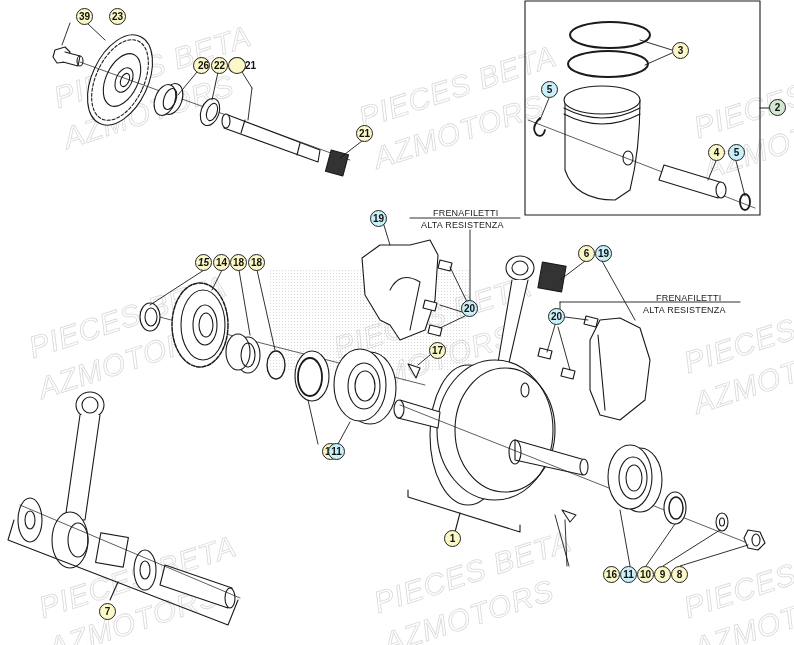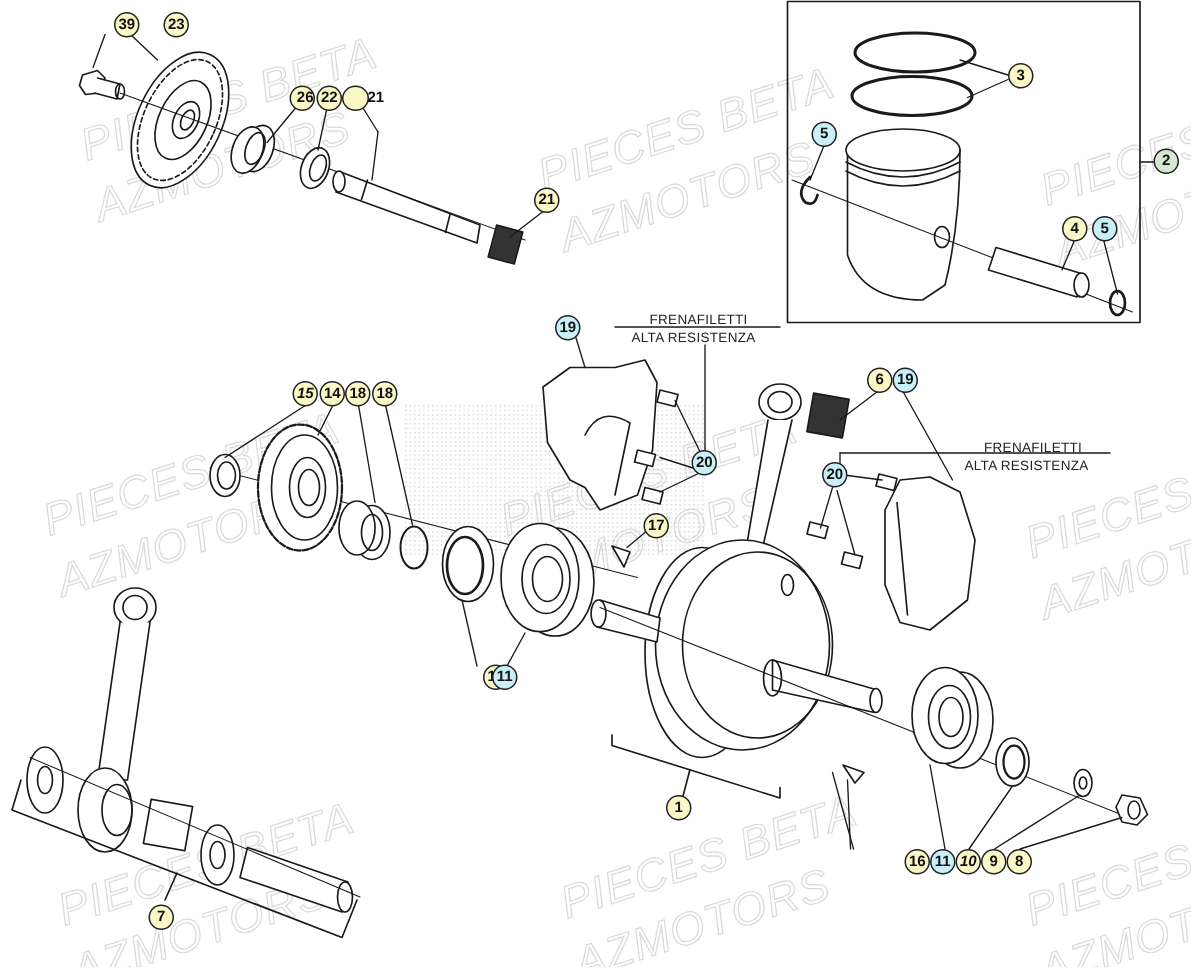--- a/index.html
+++ b/index.html
@@ -329,18 +329,18 @@
   <div class="callout yellow" style="left:195px;top:254px;font-style:italic;">15</div>
   <div class="callout yellow" style="left:213px;top:254px;">14</div>
   <div class="callout yellow" style="left:230px;top:254px;">18</div>
   <div class="callout yellow" style="left:248px;top:254px;">18</div>
   <div class="callout yellow" style="left:322px;top:443px;">13</div>
   <div class="callout blue" style="left:328px;top:443px;">11</div>
 
   <div class="callout yellow" style="left:444px;top:530px;">1</div>
   <div class="callout yellow" style="left:603px;top:566px;">16</div>
   <div class="callout blue" style="left:620px;top:566px;">11</div>
-  <div class="callout yellow" style="left:637px;top:566px;font-style:italic;">10</div>
+  <div class="callout yellow" style="left:637px;top:566px;">10</div>
   <div class="callout yellow" style="left:654px;top:566px;">9</div>
   <div class="callout yellow" style="left:671px;top:566px;">8</div>
   <div class="callout yellow" style="left:99px;top:603px;">7</div>
 
 </div>
 
 </body></html>

